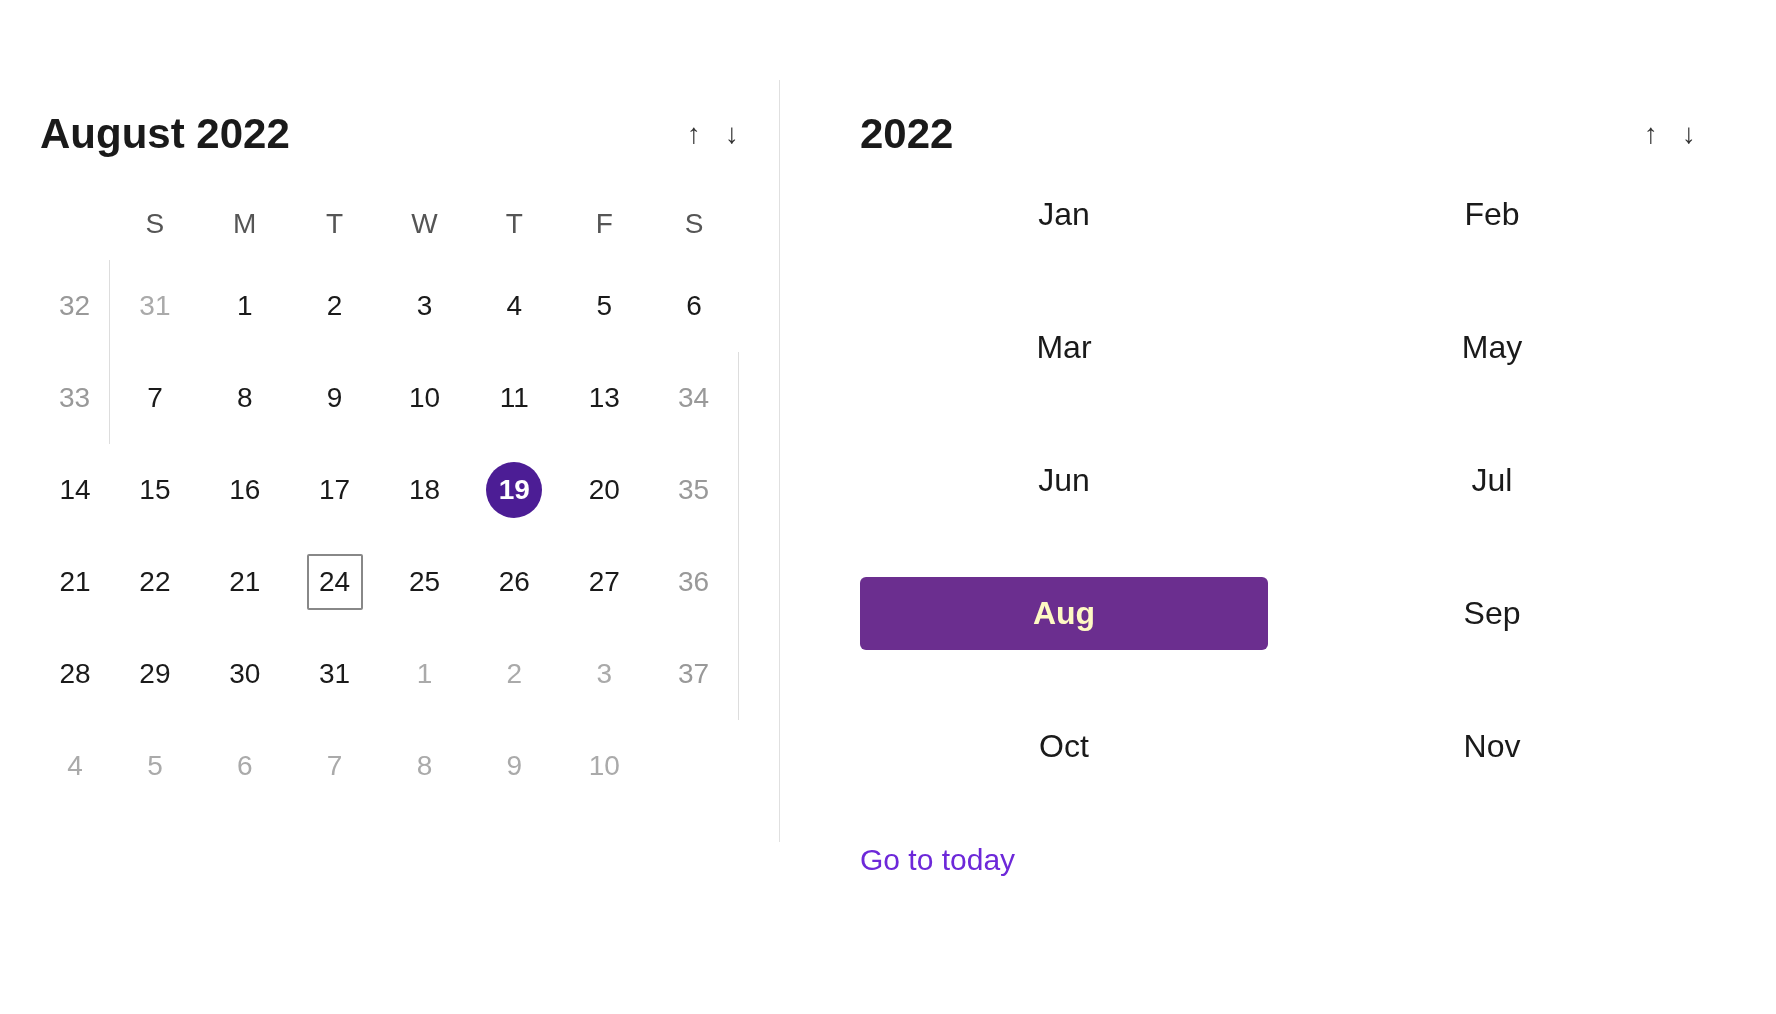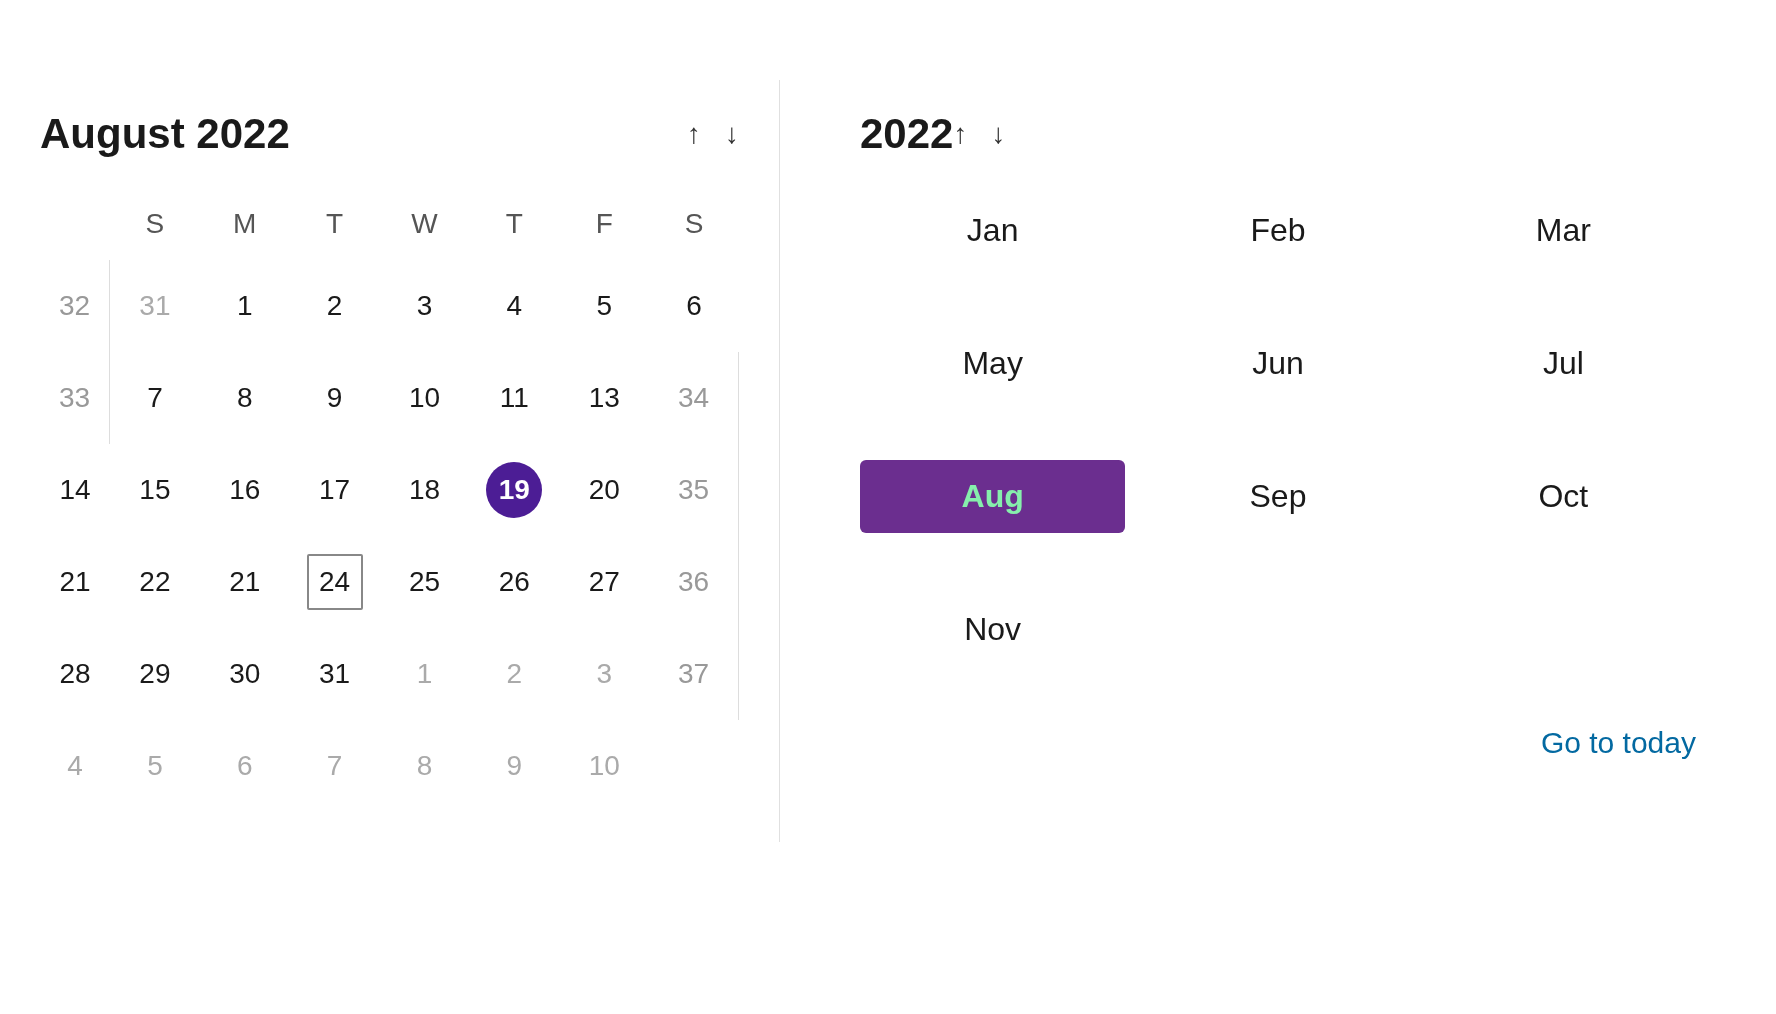--- a/index.html
+++ b/index.html
@@ -118,53 +118,54 @@
     }
 
     
     .right-panel {
       flex: 0 0 996px;
       padding: 30px 80px;
     }
     .right-header {
       display: flex;
       align-items: center;
-      margin-bottom: 36px;
+      justify-content: space-between;
+      margin-bottom: 20px;
     }
     .year-title {
       font-size: 42px;
       font-weight: 700;
       color: #1a1a1a;
     }
     .month-grid {
       display: grid;
-      grid-template-columns: repeat(3, 1fr);
+      grid-template-columns: repeat(2, 1fr);
       row-gap: 60px;
       column-gap: 20px;
       margin-top: 20px;
     }
     .month-cell {
       text-align: center;
       font-size: 32px;
       color: #1a1a1a;
       cursor: pointer;
       padding: 18px 10px;
       border-radius: 4px;
     }
     .month-cell.selected-month {
       background: #6b2e8f;
-      color: #86efac;
+      color: #fef9c3;
       border-radius: 6px;
       font-weight: 600;
     }
     .go-to-today {
       margin-top: 60px;
-      text-align: right;
+      text-align: left;
       font-size: 30px;
-      color: #0369a1;
+      color: #6d28d9;
       cursor: pointer;
     }
   </style>
 </head>
 <body>
 
 <div class="calendar-container">
 
   <div class="left-panel">
     <div class="panel-header">

